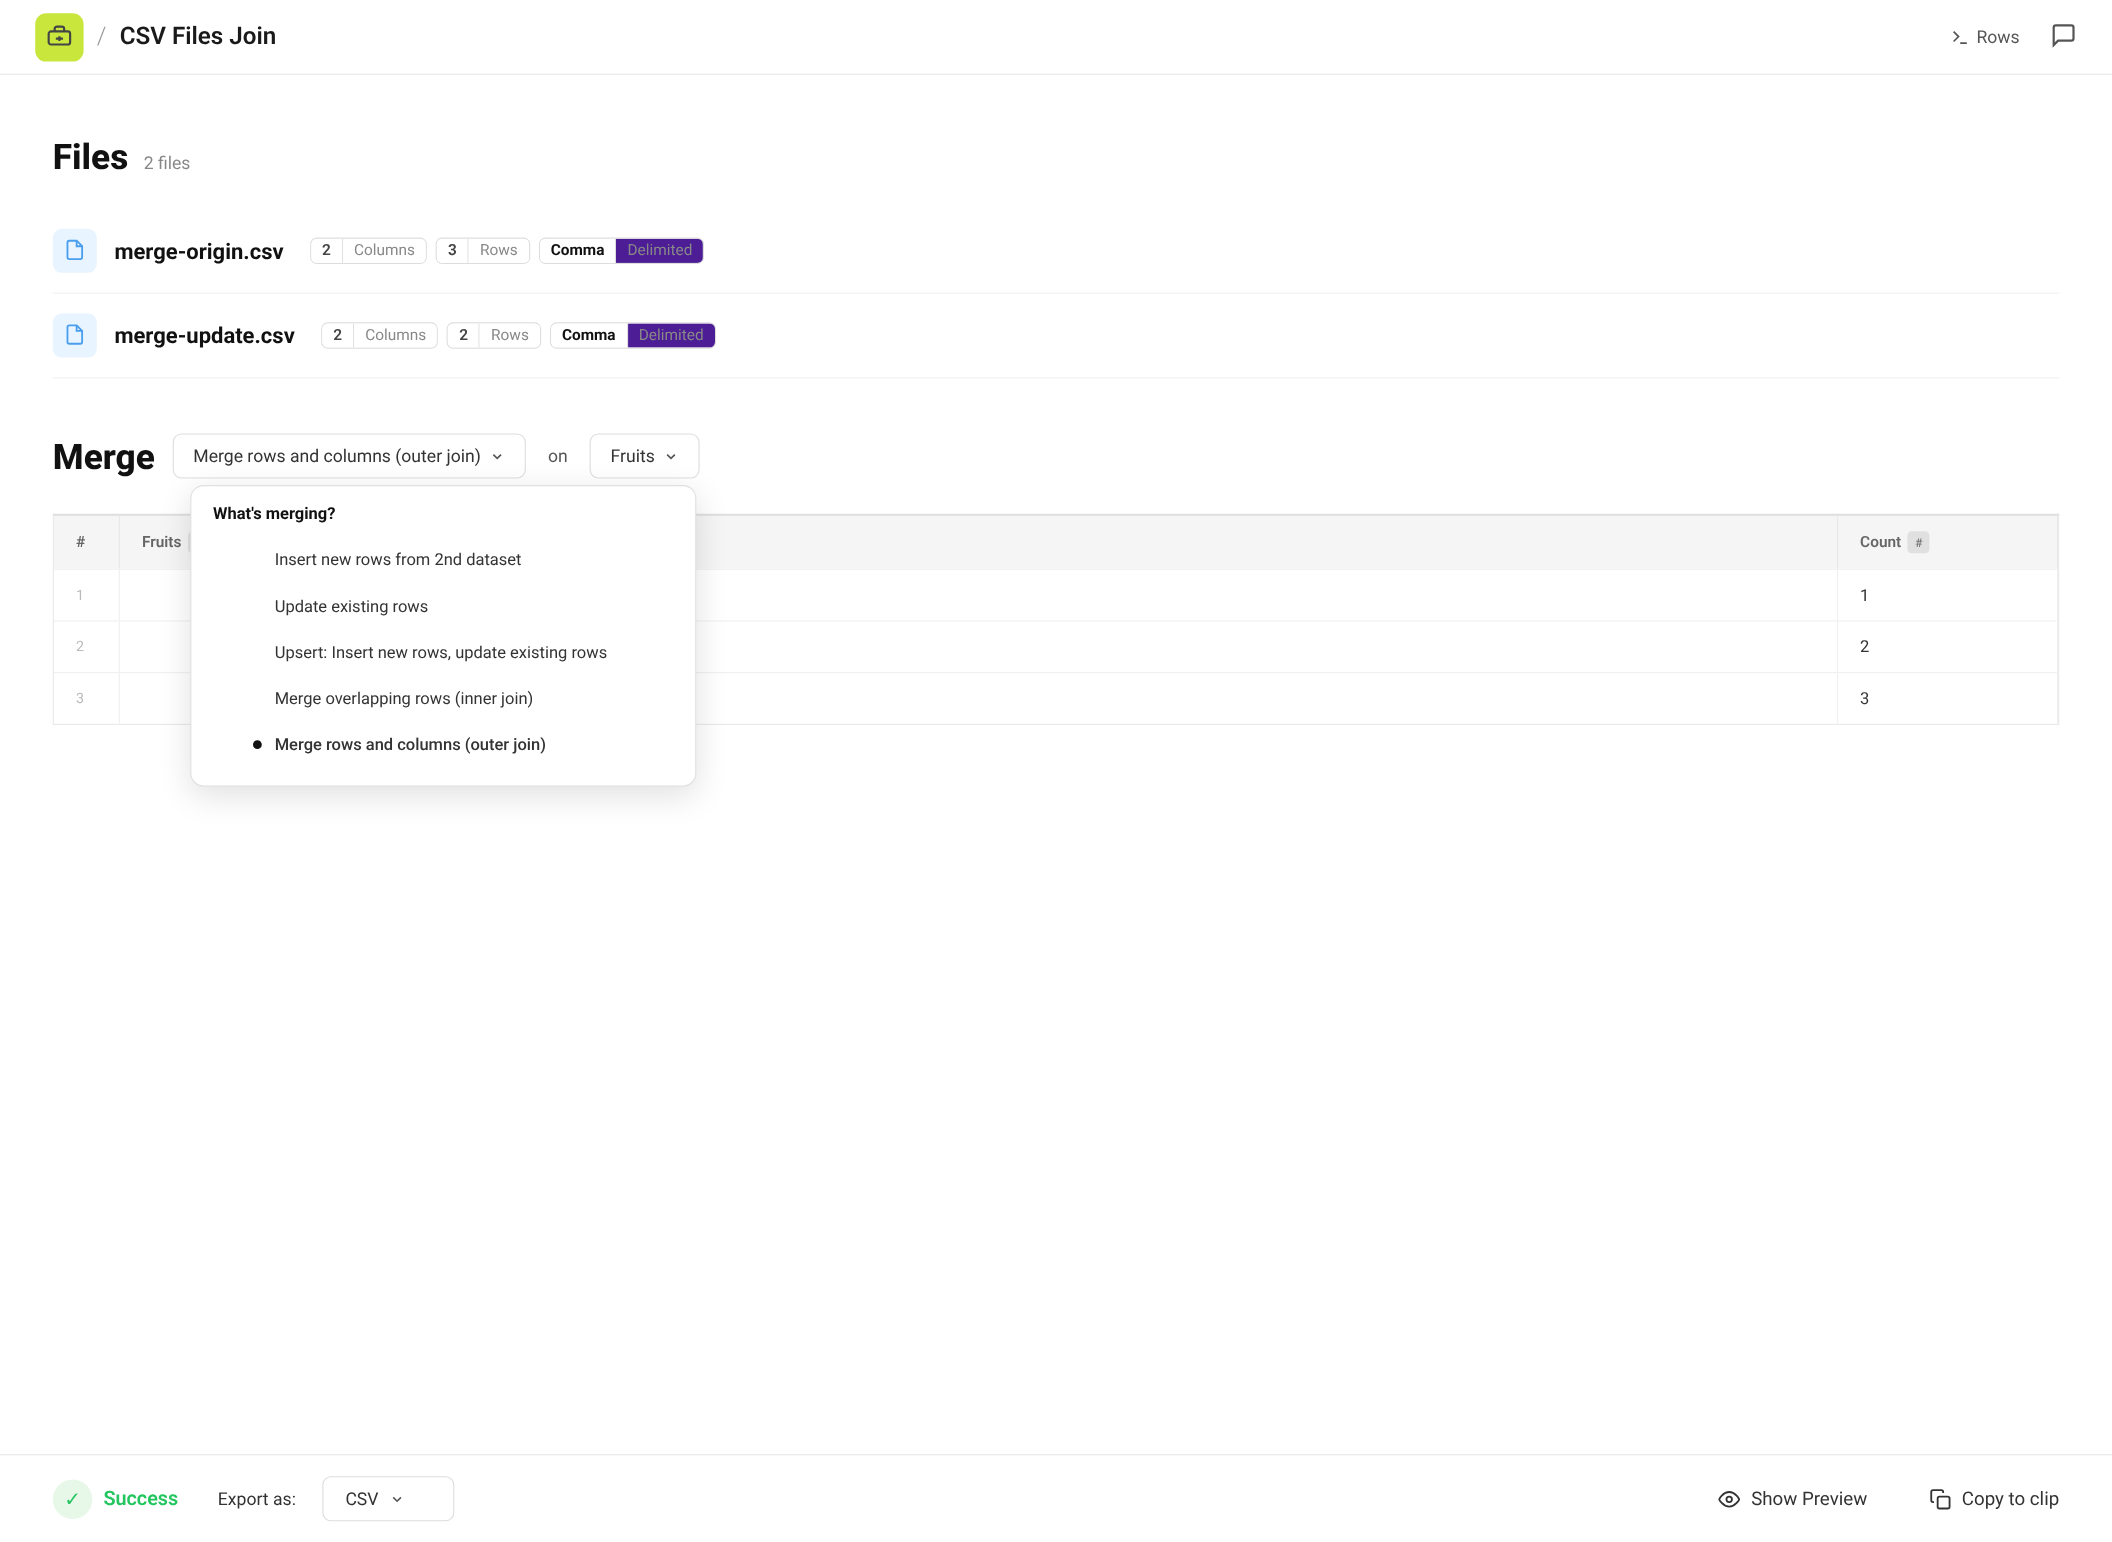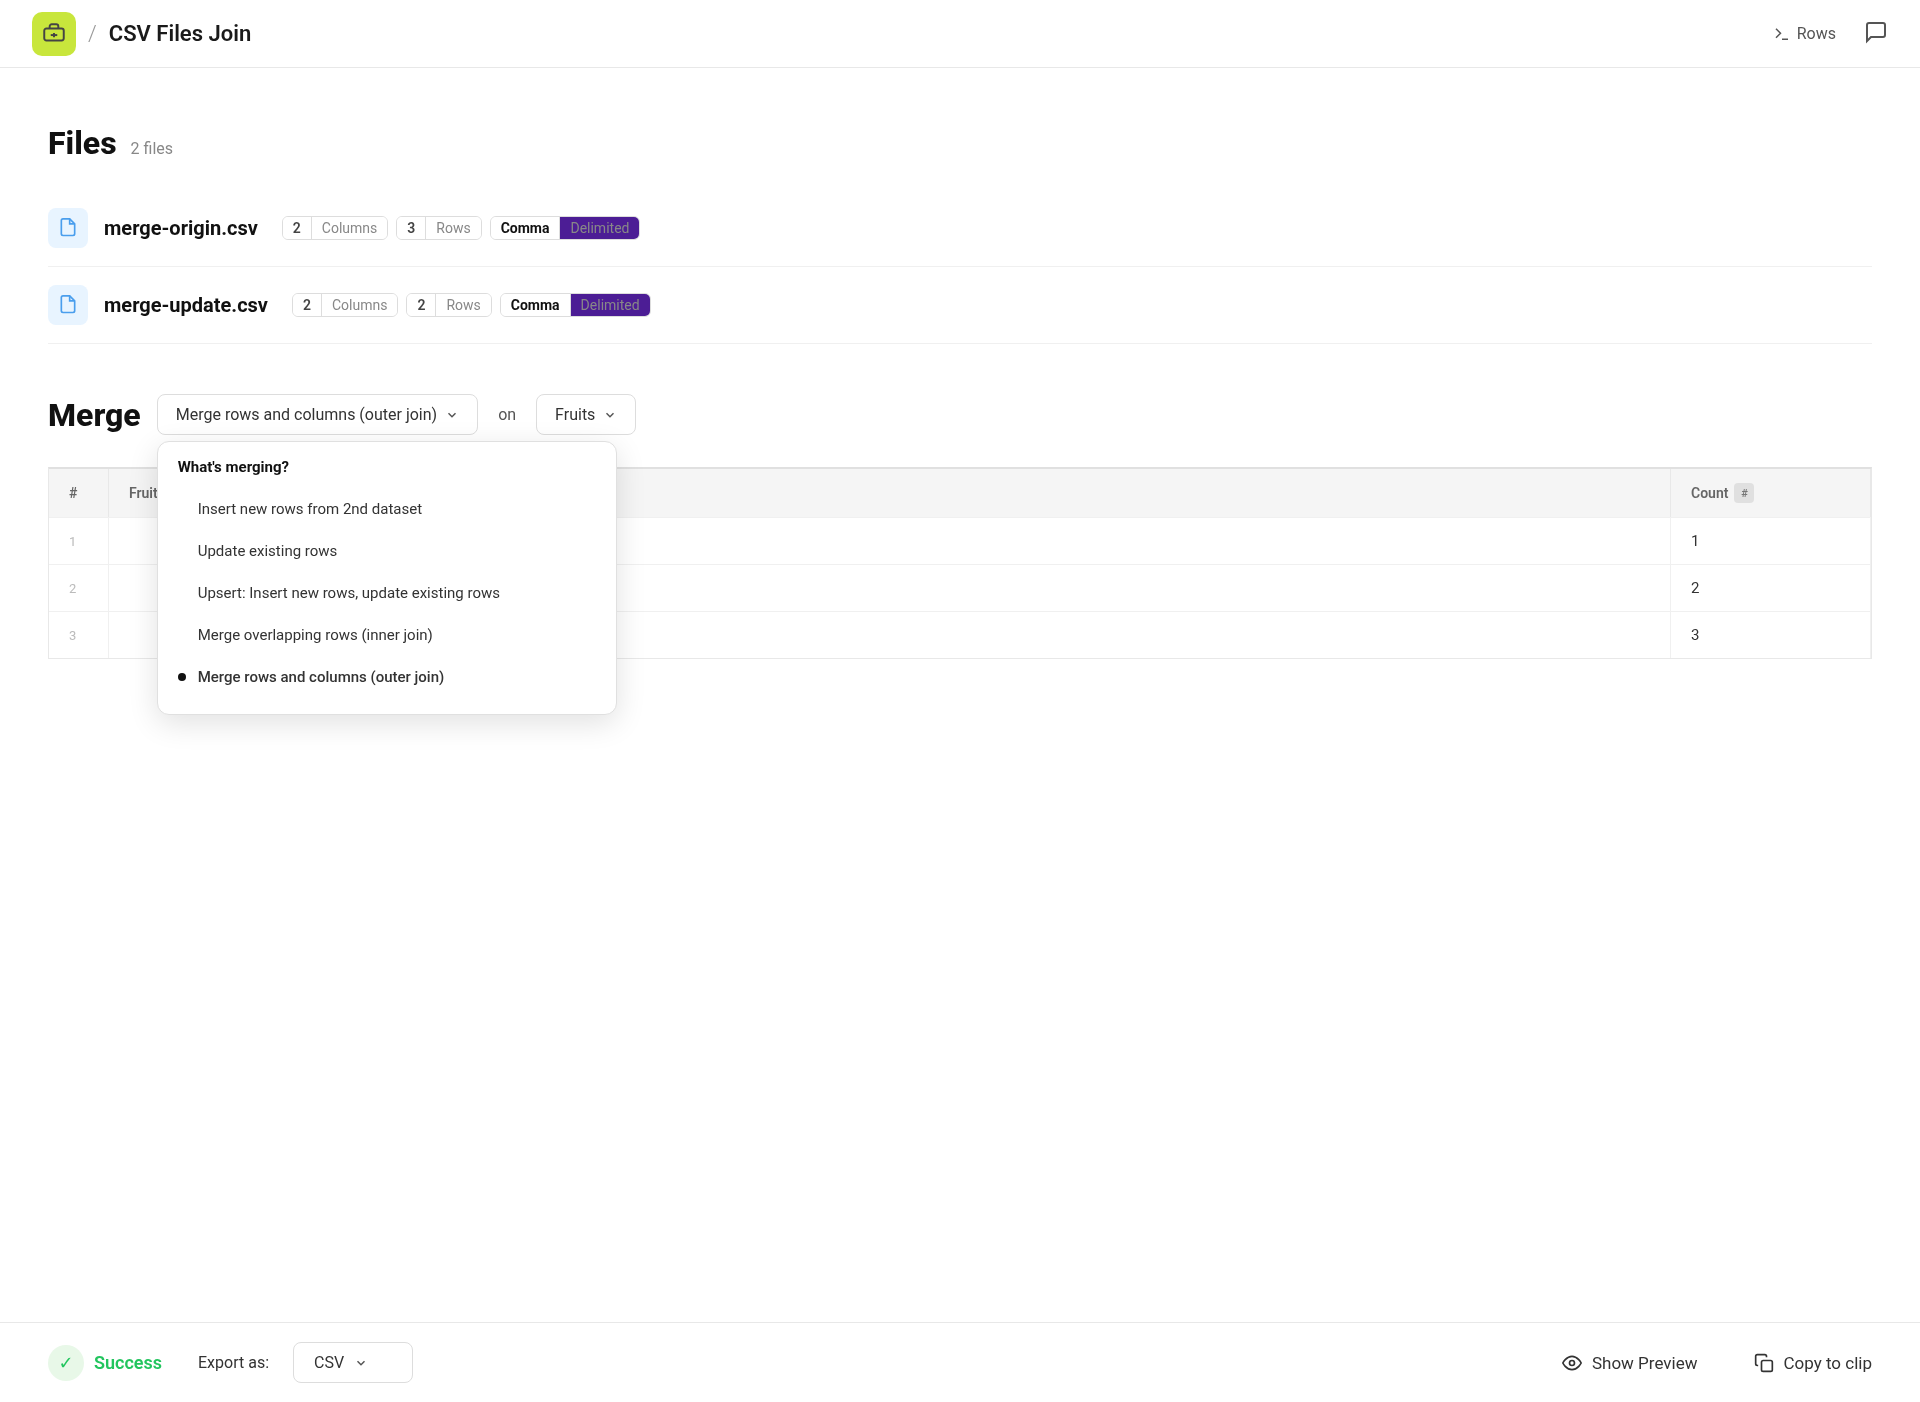--- a/index.html
+++ b/index.html
@@ -197,21 +197,21 @@
       cursor: pointer;
     }
 
     
     .dropdown-container {
       position: relative;
     }
     .dropdown-menu {
       position: absolute;
       top: calc(100% + 6px);
-      left: 0;
+      left: 16px;
       background: #fff;
       border: 1px solid #e0e0e0;
       border-radius: 12px;
       box-shadow: 0 8px 30px rgba(0,0,0,0.12);
       min-width: 460px;
       z-index: 100;
       padding: 16px 0 16px 0;
     }
     .dropdown-menu-title {
       font-size: 15px;
@@ -220,20 +220,21 @@
       padding: 0 20px 12px 20px;
     }
     .dropdown-item {
       display: flex;
       align-items: center;
       gap: 12px;
       padding: 12px 20px;
       font-size: 15px;
       color: #333;
       cursor: pointer;
+      margin-left: 36px;
     }
     .dropdown-item.selected { font-weight: 500; }
     .dot-indicator {
       width: 8px;
       height: 8px;
       background: #111;
       border-radius: 50%;
       flex-shrink: 0;
     }
     .dot-placeholder { width: 8px; flex-shrink: 0; }

